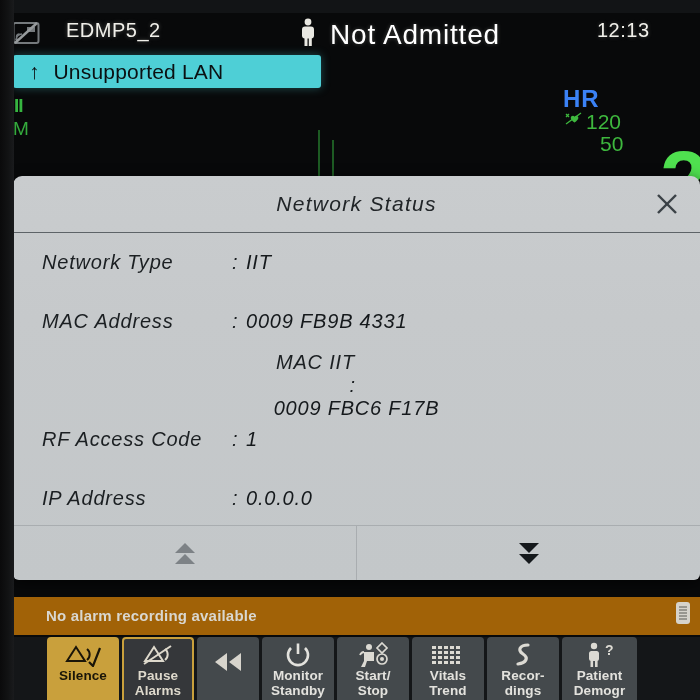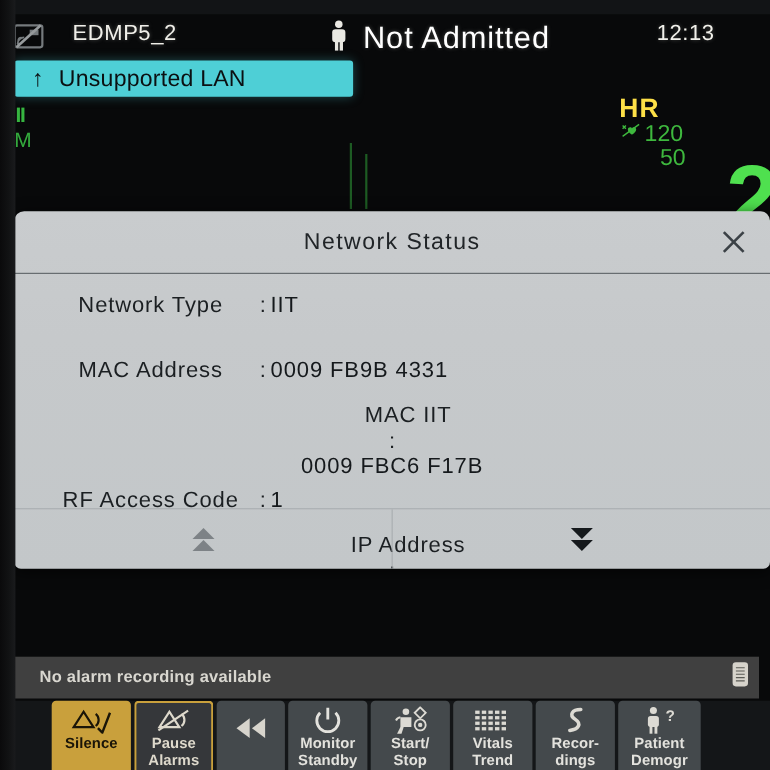--- a/index.html
+++ b/index.html
@@ -124,21 +124,21 @@
   .wave-line {
     position: absolute;
     background: #2f9e38;
     opacity: .55;
   }
 
   
   .hr-label {
     position: absolute;
     left: 563px; top: 85px;
-    color: #fde047;
+    color: #3b82f6;
     font-size: 24px;
     font-weight: bold;
     letter-spacing: 1px;
   }
   .hr-hi {
     position: absolute;
     left: 586px; top: 110px;
     color: #3eb83e;
     font-size: 21px;
   }
@@ -161,26 +161,27 @@
     color: #4fe04f;
     font-size: 86px;
     font-weight: bold;
     line-height: 1;
     letter-spacing: -2px;
   }
 
   
   .dialog {
     position: absolute;
-    left: 13px; top: 192px;
-    width: 687px; height: 325px;
+    left: 13px; top: 176px;
+    width: 687px; height: 404px;
     background: linear-gradient(180deg,#c9ccce 0%,#c6c9cb 35%,#c3c7c9 100%);
     border-radius: 9px 9px 6px 6px;
     box-shadow: 0 3px 14px rgba(0,0,0,.65);
     overflow: hidden;
+    font-style: italic;
   }
   .dialog-title {
     position: absolute;
     left: 0; top: 0;
     width: 687px; height: 56px;
     display: flex;
     align-items: center;
     justify-content: center;
   }
   .dialog-title span {
@@ -210,21 +211,20 @@
     position: absolute;
     left: 0; top: 57px;
     width: 687px; height: 293px;
   }
   .row {
     position: absolute;
     left: 0;
     width: 687px; height: 59px;
     display: flex;
     align-items: center;
-    text-align: center;
   }
   .row-label {
     margin-left: 29px;
     width: 190px;
     font-size: 20px;
     color: #1b1f22;
     letter-spacing: .8px;
   }
   .row-colon {
     width: 14px;
@@ -271,23 +271,23 @@
   .tri-dn {
     width: 0; height: 0;
     border-left: 10px solid transparent;
     border-right: 10px solid transparent;
     border-top: 10px solid #15191c;
   }
 
   
   .alarm-status {
     position: absolute;
-    left: 4px; top: 597px;
+    left: 14px; top: 597px;
     width: 686px; height: 38px;
-    background: #404040;
+    background: #a16207;
   }
   .alarm-status span {
     position: absolute;
     left: 32px; top: 10px;
     font-size: 15px;
     font-weight: bold;
     color: #d9d7d0;
     letter-spacing: .2px;
   }
   .printer-icon {
@@ -433,21 +433,21 @@
       <div class="row" style="top:118px;flex-direction:column;">
         <div class="row-label">MAC  IIT</div>
         <div class="row-colon">:</div>
         <div class="row-value">0009  FBC6  F17B</div>
       </div>
       <div class="row" style="top:177px;">
         <div class="row-label">RF  Access  Code</div>
         <div class="row-colon">:</div>
         <div class="row-value">1</div>
       </div>
-      <div class="row" style="top:236px;flex-direction:column;">
+      <div class="row" style="top:236px;">
         <div class="row-label">IP  Address</div>
         <div class="row-colon">:</div>
         <div class="row-value">0.0.0.0</div>
       </div>
     </div>
 
     <div class="dialog-foot">
       <div class="foot-btn">
         <div class="dbl">
           <span class="tri-up"></span>

